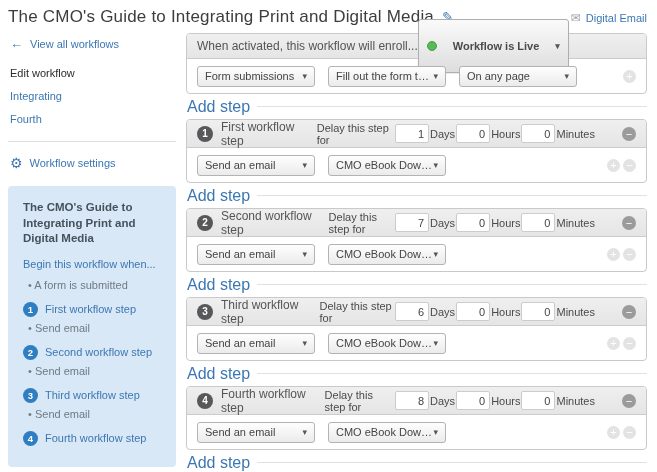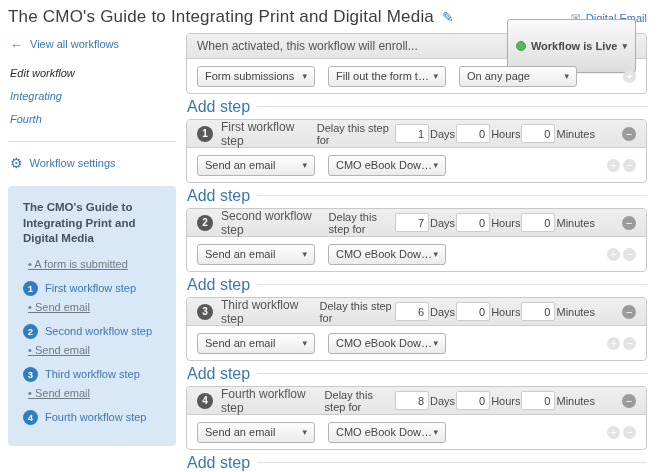--- a/index.html
+++ b/index.html
@@ -19,46 +19,46 @@
   
   .content { display:flex; gap:10px; }
   .sidebar { width:168px; flex:none; font-size:11px; }
   .main { flex:1; min-width:0; }
 
   
   .back-link { display:flex; align-items:center; gap:7px; color:#3c77b3; text-decoration:none;
                margin:3px 0 16px 2px; cursor:pointer; }
   .back-arrow { font-size:13px; font-weight:bold; }
   .section-label { color:#999; margin:0 0 12px 2px; }
-  .nav-item { display:block; color:#3c77b3; text-decoration:none; margin:0 0 11px 2px; cursor:pointer;font-style:italic; }
+  .nav-item { display:block; color:#3c77b3; text-decoration:none; margin:0 0 11px 2px; cursor:pointer; }
   .nav-item.active { color:#2b2b2b; }
   .divider { border:none; border-top:1px solid #ddd; margin:16px 0 14px; }
   .settings-link { display:flex; align-items:center; gap:7px; color:#3c77b3; text-decoration:none;
                    margin-left:2px; cursor:pointer; }
   .gear { font-size:14px; line-height:1; }
 
   .summary-panel { margin-top:16px; background:#d9e8f6; border-radius:4px; padding:14px 15px 16px; }
   .summary-title { font-weight:bold; color:#45525c; font-size:11.5px; line-height:1.35; margin-bottom:11px; }
   .begin-link { display:block; color:#3c77b3; text-decoration:none; margin-bottom:9px; cursor:pointer; }
-  .bullet { color:#6f7b84; margin:0 0 6px 5px;text-decoration:underline; }
+  .bullet { color:#6f7b84; margin:0 0 6px 5px; }
   .bullet::before { content:"• "; }
   .summary-step { display:flex; align-items:center; gap:7px; margin:11px 0 5px; }
   .num-badge { width:15px; height:15px; border-radius:50%; color:#fff; font-size:9.5px; font-weight:bold;
                display:inline-flex; align-items:center; justify-content:center; flex:none; }
   .num-badge.blue { background:#2f7ec1; }
   .num-badge.dark { background:#58585a; width:16px; height:16px; font-size:10px; }
   .step-link { color:#3c77b3; text-decoration:none; cursor:pointer; }
 
   
   .panel { border:1px solid #c9c9c9; border-radius:4px; background:#fff; }
   .panel-header { display:flex; align-items:center; background:linear-gradient(#efefef,#e5e5e5);
                   border-bottom:1px solid #ccc; border-radius:3px 3px 0 0; padding:4px 10px;
                   font-size:12px; color:#555; }
-  .enroll-header { justify-content:space-between; height:25px; }
-  .status-btn { display:flex; align-items:center; gap:5px; background:linear-gradient(#fafafa,#ddd);
+  .enroll-header { justify-content:flex-start; height:25px; }
+  .status-btn { display:flex; align-items:center; gap:16px; background:linear-gradient(#fafafa,#ddd);
                 border:1px solid #aeaeae; border-radius:3px; padding:20px 8px; font-size:11px;
                 font-weight:bold; color:#4a4a4a; font-family:inherit; cursor:pointer;
                 box-shadow:0 1px 1px rgba(0,0,0,.08); }
   .green-dot { width:10px; height:10px; border-radius:50%; background:#57b957; border:1px solid #46a046; }
   .caret { font-size:9px; color:#555; line-height:1; }
   .panel-body { display:flex; align-items:center; gap:13px; padding:7px 10px; height:34px; }
   .dropdown { width:118px; flex:none; display:flex; align-items:center; justify-content:space-between;
               height:21px; padding:8px 7px; border:1px solid #b3b3b3; border-radius:3px;
               background:linear-gradient(#fefefe,#ebebeb); font-size:11px; color:#444;
               cursor:pointer; white-space:nowrap; overflow:hidden; }
@@ -109,20 +109,21 @@
       <a class="nav-item">Integrating</a>
       <a class="nav-item">Fourth</a>
       <hr class="divider">
       <a class="settings-link">
         <span class="gear">⚙</span>
         <span>Workflow settings</span>
       </a>
 
       <div class="summary-panel">
         <div class="summary-title">The CMO's Guide to Integrating Print and Digital Media</div>
+        <a class="begin-link">Begin this workflow when...</a>
         <div class="bullet">A form is submitted</div>
 
         <div class="summary-step">
           <span class="num-badge blue">1</span>
           <a class="step-link">First workflow step</a>
         </div>
         <div class="bullet">Send email</div>
 
         <div class="summary-step">
           <span class="num-badge blue">2</span>

